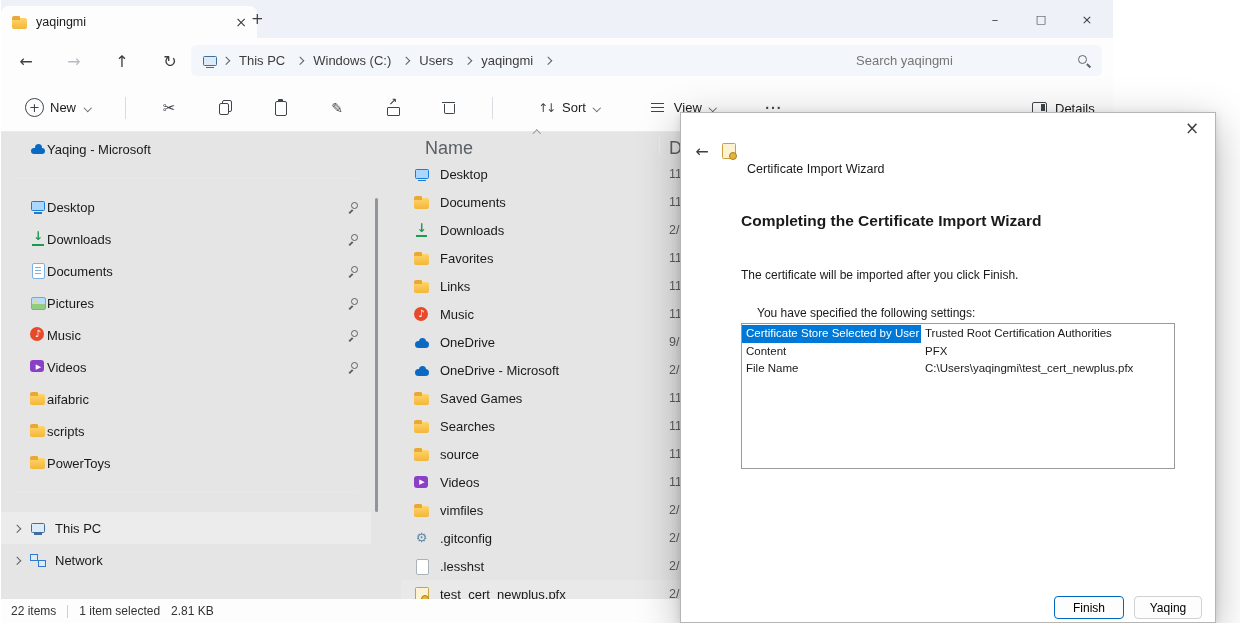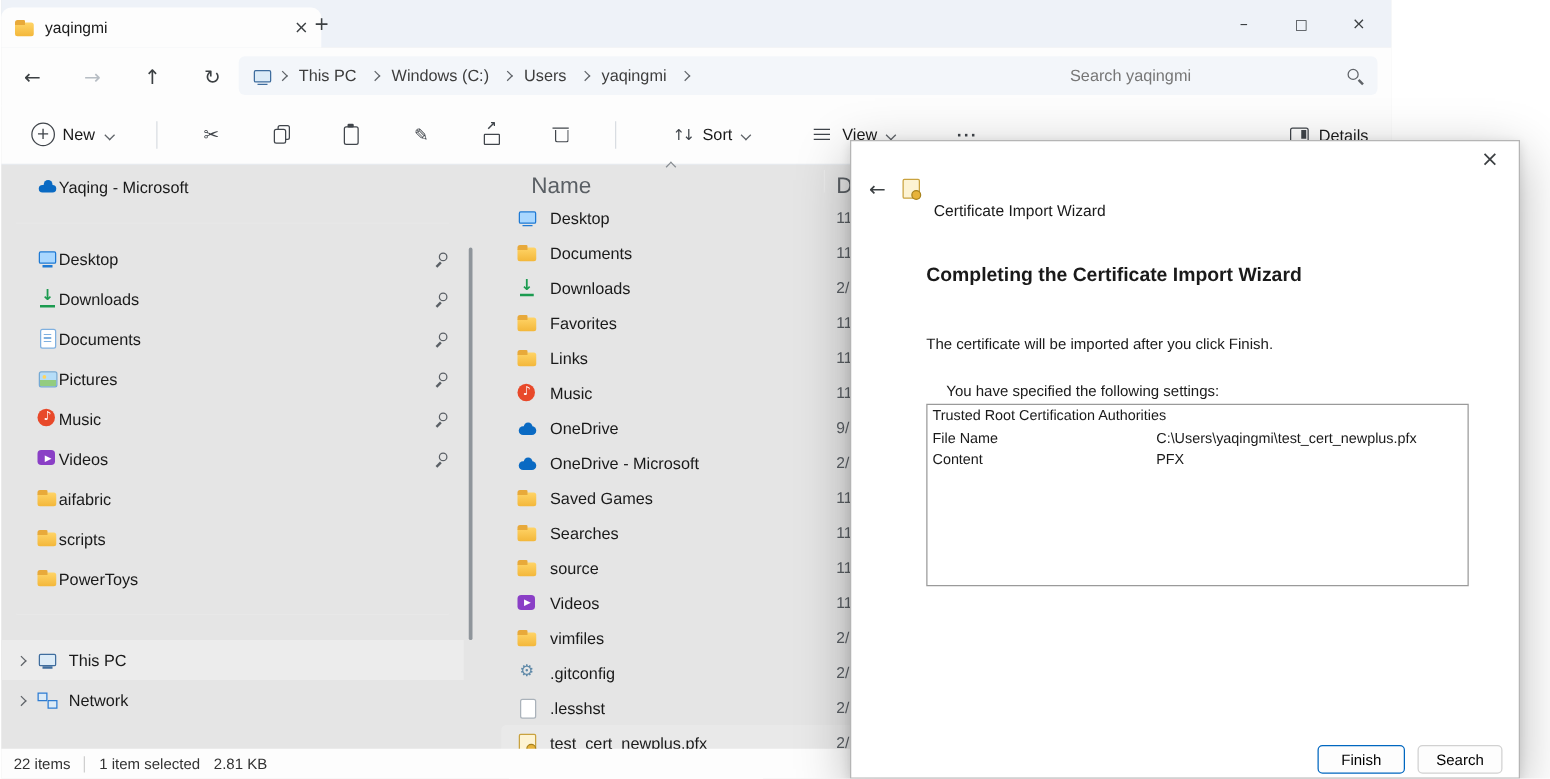--- a/index.html
+++ b/index.html
@@ -452,28 +452,29 @@
     <div class="dlg-header">
       <span class="g dlg-back" data-icon="arrow-left"></span>
       <span class="ic" data-icon="certificate"></span>
       <span class="dlg-title">Certificate Import Wizard</span>
     </div>
     <div class="dlg-heading">Completing the Certificate Import Wizard</div>
     <div class="dlg-line1">The certificate will be imported after you click Finish.</div>
     <div class="dlg-line2">You have specified the following settings:</div>
     <div class="dlg-table">
       <div class="drow">
+        <span class="k sel">Certificate Store Selected by User</span>
         <span class="v">Trusted Root Certification Authorities</span>
+      </div>
+      <div class="drow">
+        <span class="k">Content</span>
+        <span class="v">PFX</span>
       </div>
       <div class="drow">
         <span class="k">File Name</span>
         <span class="v">C:\Users\yaqingmi\test_cert_newplus.pfx</span>
       </div>
-      <div class="drow">
-        <span class="k">Content</span>
-        <span class="v">PFX</span>
-      </div>
     </div>
     <button class="btn finish">Finish</button>
-    <button class="btn cancel">Search</button>
+    <button class="btn cancel">Yaqing</button>
   </div>
 
 </div>
 
 </body></html>

